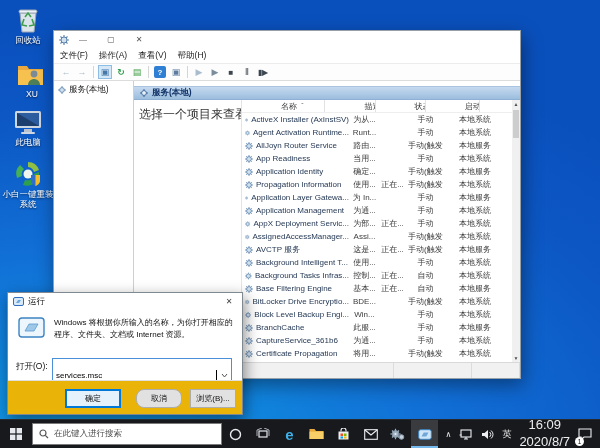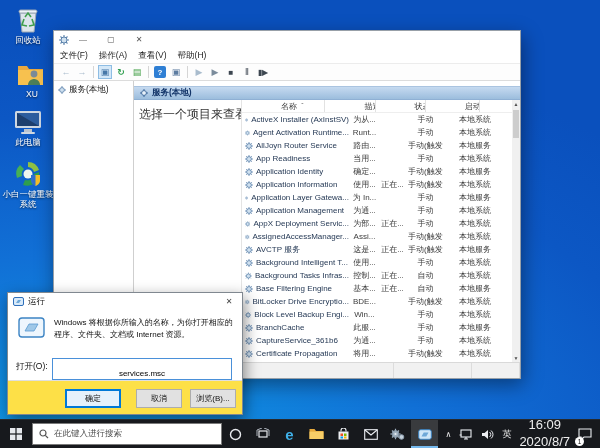--- a/index.html
+++ b/index.html
@@ -59,28 +59,28 @@
   .rundlg{position:absolute;left:7px;top:292px;width:236px;height:123px;background:#fff;
     border:1px solid #808890;box-shadow:2px 5px 14px rgba(0,0,0,.45);font-size:8.5px;}
   .rd-title{height:17px;display:flex;align-items:center;padding-left:5px;}
   .rd-title .t{margin-left:4px;flex:1;color:#111;}
   .rd-close{width:26px;height:17px;text-align:center;line-height:17px;font-size:8px;color:#444;}
   .rd-body{position:relative;height:70px;}
   .rd-icon{position:absolute;left:10px;top:7px;}
   .rd-text{position:absolute;left:46px;top:7px;right:7px;font-size:8px;line-height:1.55;color:#101010;}
   .rd-open{position:absolute;left:8px;top:51px;color:#101010;}
   .rd-input{position:absolute;left:44px;top:48px;right:10px;height:15px;border:1px solid #4a90d9;background:#fff;
-    display:flex;align-items:center;padding:10px 3px;font-size:8px;color:#000;flex-direction:column;}
+    display:flex;align-items:center;padding:16px 3px;font-size:8px;color:#000;}
   .rd-input .val{flex:1;}
   .caret{display:inline-block;width:1px;height:10px;background:#000;vertical-align:middle;}
-  .rd-btns{position:absolute;left:0;right:0;bottom:0;height:34px;background:#fde047;border-top:1px solid #dfdfdf;}
+  .rd-btns{position:absolute;left:0;right:0;bottom:0;height:34px;background:#eab308;border-top:1px solid #dfdfdf;}
   .rd-btn{position:absolute;top:8px;height:19px;background:#e1e1e1;border:1px solid #adadad;font-size:8px;color:#111;
     text-align:center;line-height:17px;}
   .btn-ok{left:57px;width:56px;border:2px solid #0078d7;line-height:15px;background:#e5f1fb;}
-  .btn-cancel{left:128px;width:46px;}
+  .btn-cancel{left:128px;width:46px;border-radius:8px;}
   .btn-browse{left:182px;width:46px;}
   
   .taskbar{position:absolute;left:0;right:0;bottom:0;height:29px;background:#17191d;display:flex;align-items:stretch;
     border-top:1px solid rgba(255,255,255,.07);}
   .tb-start{width:32px;display:flex;align-items:center;justify-content:center;}
   .tb-search{width:190px;margin:3px 0;background:#fff;border:1px solid #7a7a7a;display:flex;align-items:center;gap:5px;padding-left:6px;}
   .tb-search .ph{font-size:8.5px;color:#4a4a4a;}
   .tb-btn{width:27px;display:flex;align-items:center;justify-content:center;position:relative;}
   .tb-btn.active{background:rgba(255,255,255,.15);box-shadow:inset 0 -2px 0 #76b9ed;}
   .edge-e{font-size:15px;font-weight:bold;color:#3fb0e8;font-style:normal;}
@@ -286,21 +286,21 @@
       <span class="c c-start">手动(触发...</span>
       <span class="c c-log">本地服务</span>
     </div>
 
     <div class="lrow">
       <span class="c c-name">
         <svg width="8" height="8" viewBox="0 0 10 10">
           <circle cx="5" cy="5" r="3" fill="#cfe0ef" stroke="#5b82ab"></circle>
           <path d="M5 0v2M5 8v2M0 5h2M8 5h2M1.5 1.5l1.4 1.4M7.1 7.1l1.4 1.4M8.5 1.5L7.1 2.9M2.9 7.1L1.5 8.5" stroke="#5b82ab" stroke-width="1"></path>
         </svg>
-        <span>Application Information</span>
+        <span>Propagation Information</span>
       </span>
       <span class="c c-desc">使用...</span>
       <span class="c c-stat">正在...</span>
       <span class="c c-start">手动(触发...</span>
       <span class="c c-log">本地系统</span>
     </div>
 
     <div class="lrow">
       <span class="c c-name">
         <svg width="8" height="8" viewBox="0 0 10 10">

